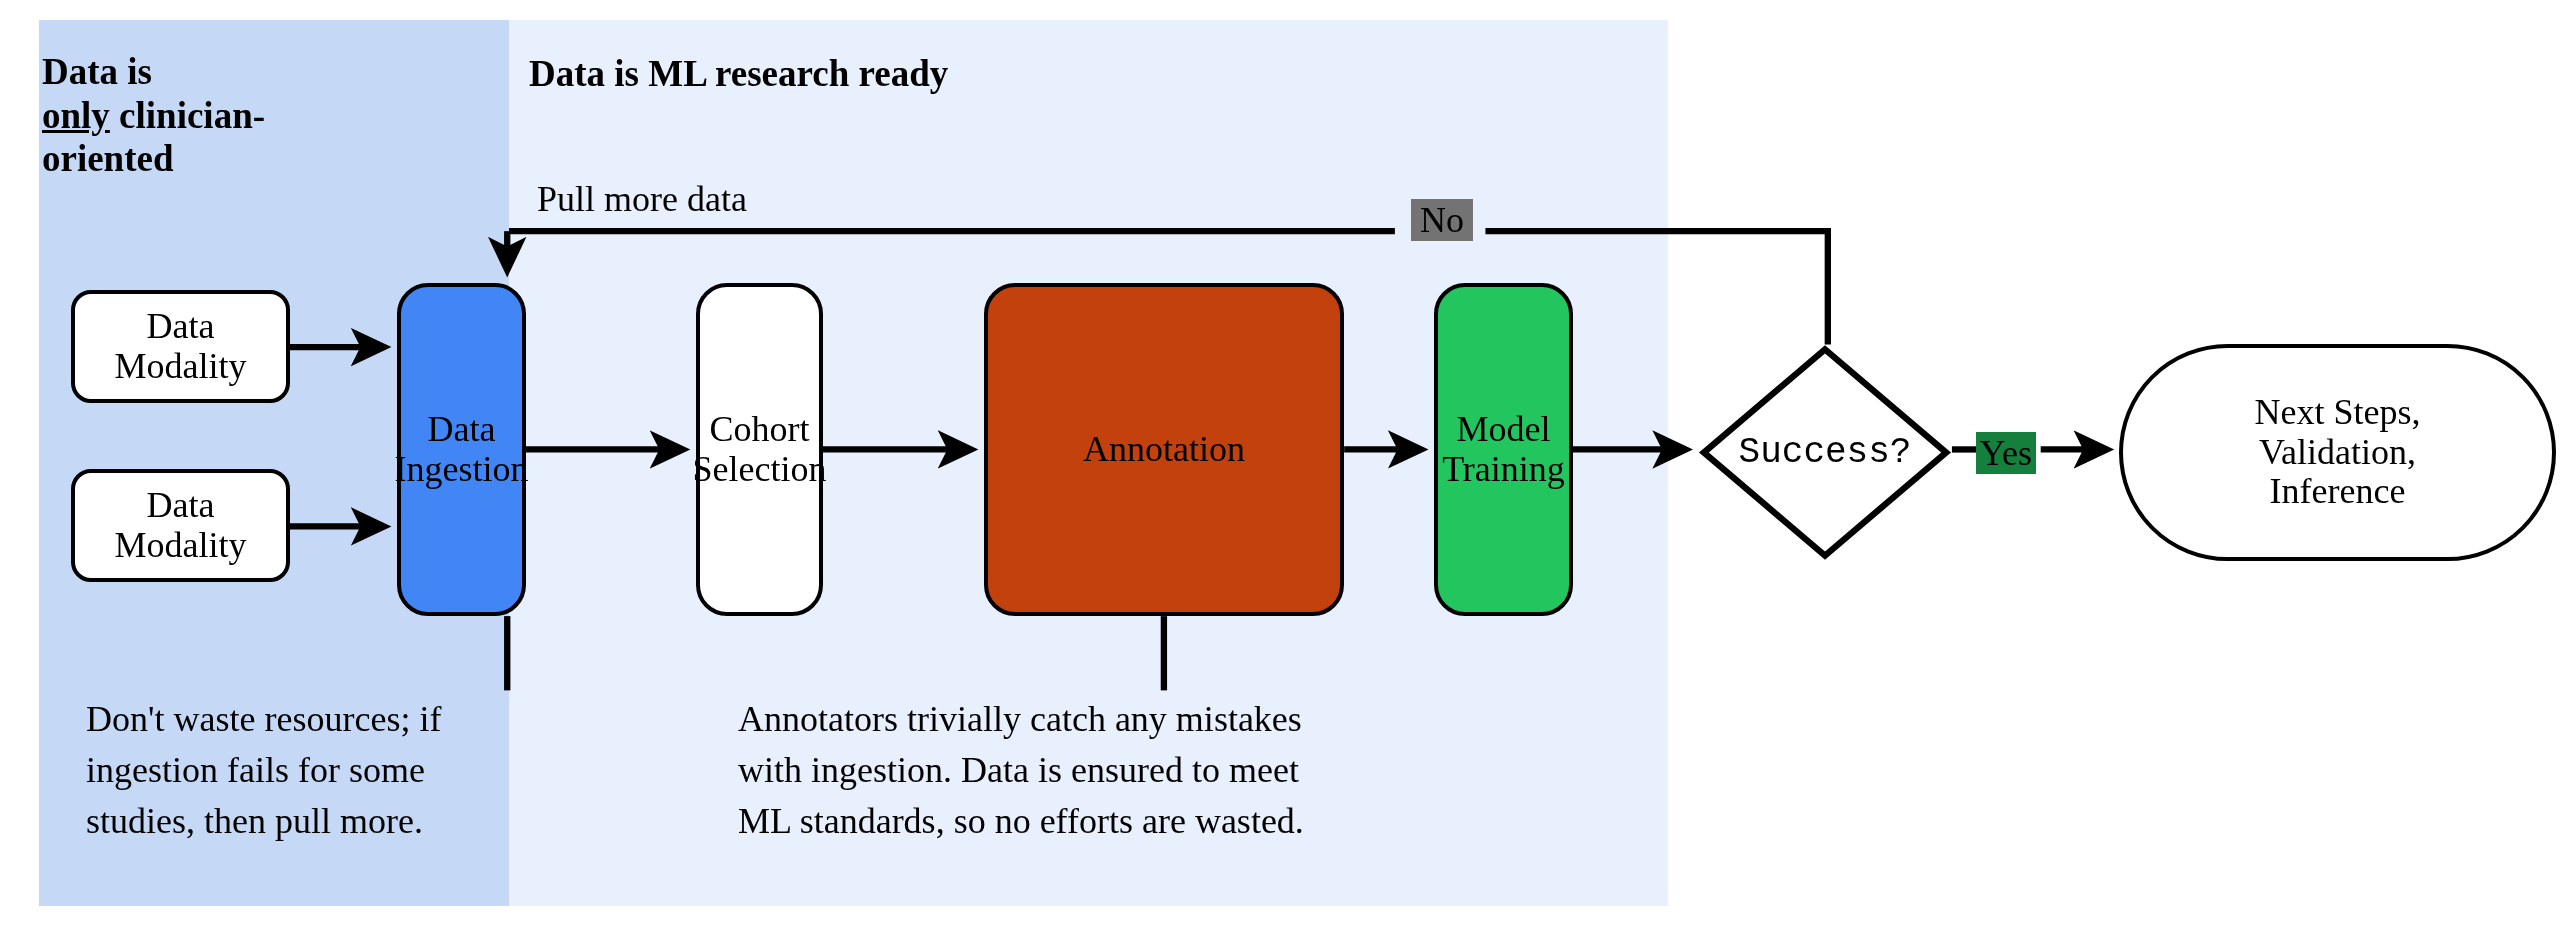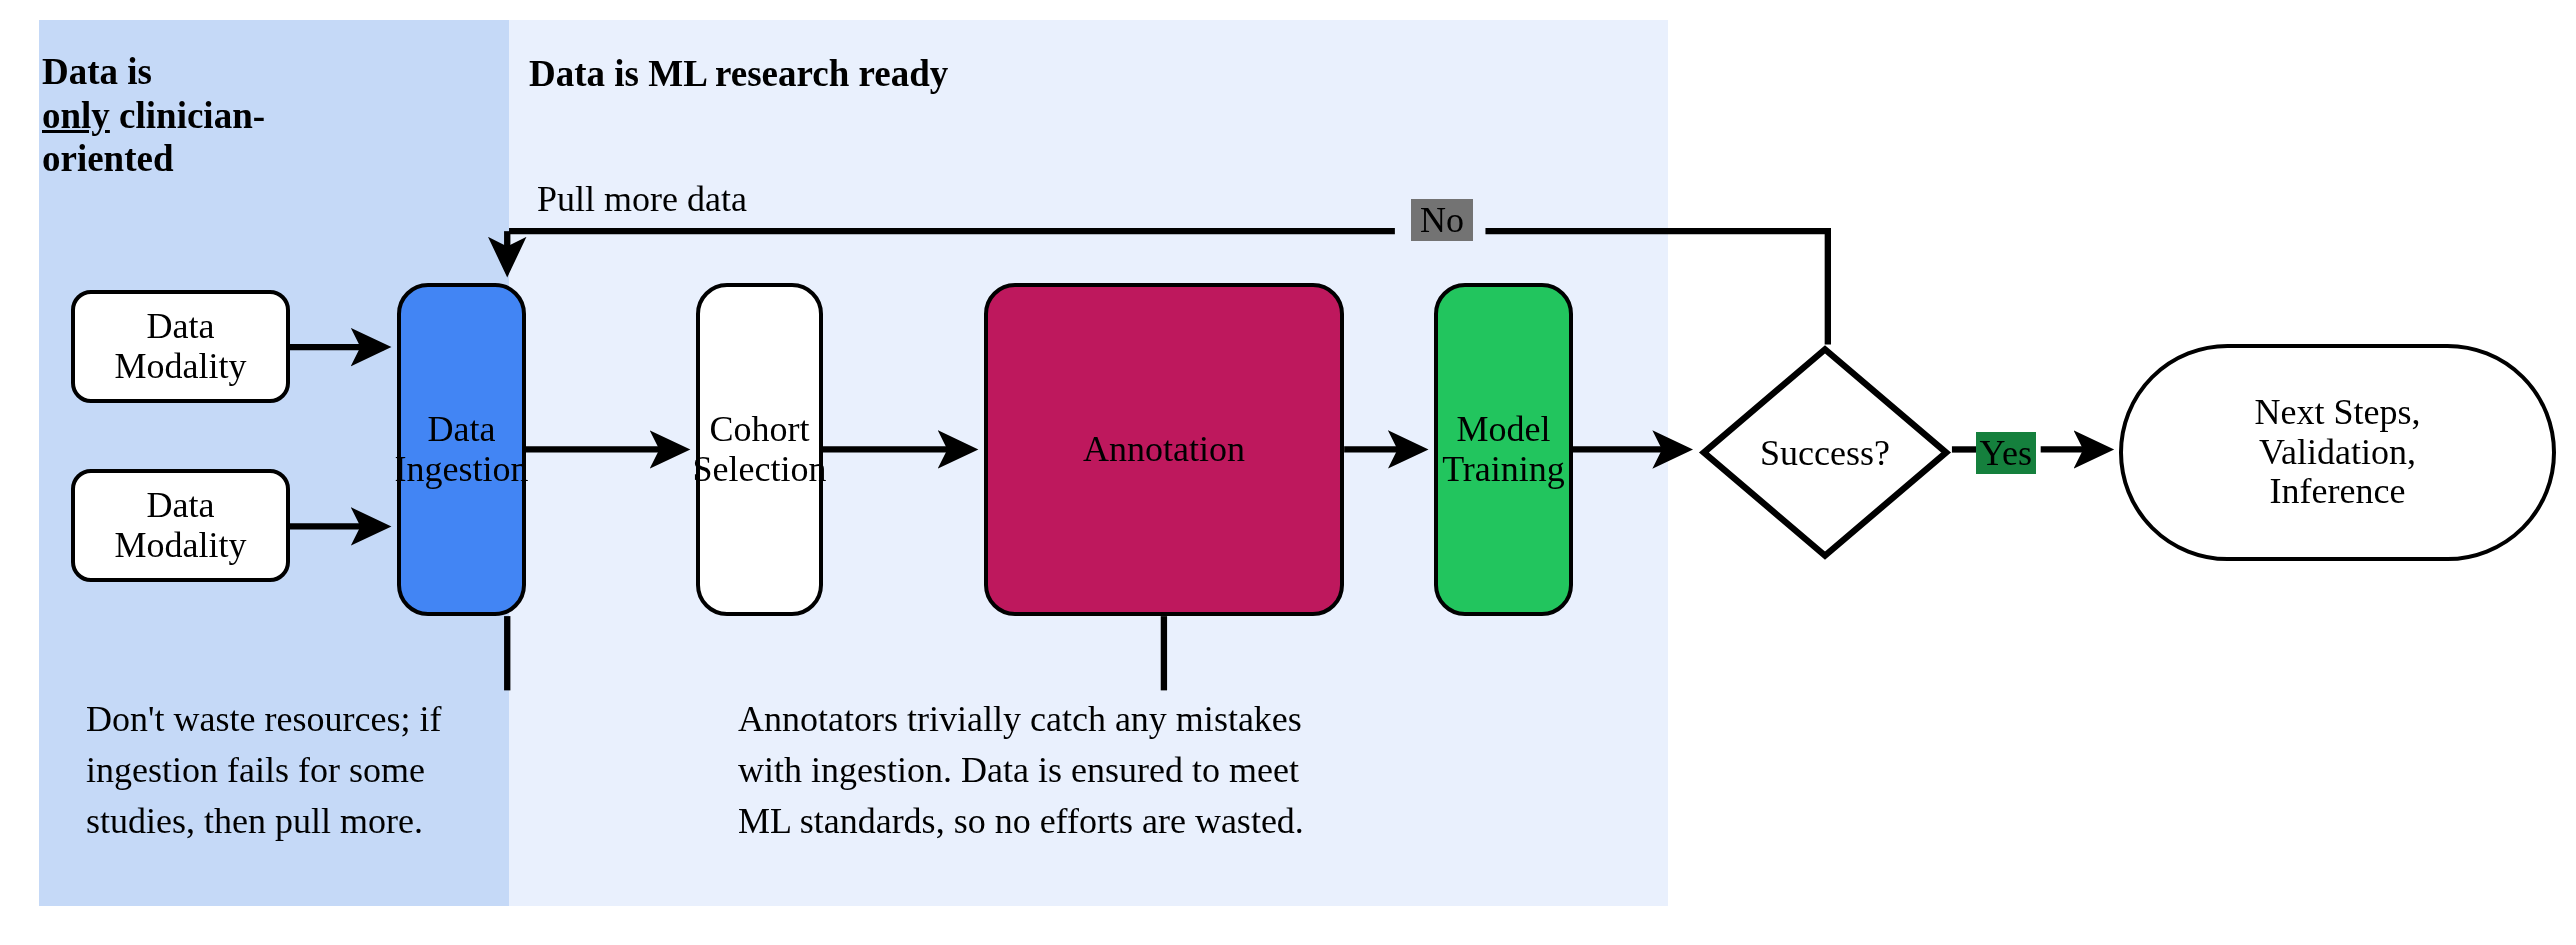--- a/index.html
+++ b/index.html
@@ -95,21 +95,21 @@
   #node-ingestion {
     left: 397px; top: 283px; width: 129px; height: 333px;
     background: #4285f4; font-size: 36px; border-radius: 31px;
   }
   #node-cohort {
     left: 696px; top: 283px; width: 127px; height: 333px;
     background: #ffffff; font-size: 36px; border-radius: 31px;
   }
   #node-annotation {
     left: 984px; top: 283px; width: 360px; height: 333px;
-    background: #be185d; font-size: 36px; border-radius: 31px;
+    background: #c2410c; font-size: 36px; border-radius: 31px;
   }
   #node-training {
     left: 1434px; top: 283px; width: 139px; height: 333px;
     background: #22c55e; font-size: 36px; border-radius: 31px;
   }
   #node-next {
     left: 2119px; top: 344px; width: 437px; height: 217px;
     background: #ffffff; font-size: 36px; border-radius: 109px;
   }
 
@@ -120,21 +120,21 @@
     top: 344px;
     width: 254px;
     height: 217px;
   }
   #node-success svg { display: block; }
   #node-success .dlabel {
     position: absolute;
     left: 0; top: 0;
     width: 254px; height: 217px;
     display: flex; align-items: center; justify-content: center;
-    font-size: 36px; color: #000;
+    font-size: 36px; color: #000; font-family: Liberation Mono, monospace;
   }
 
   
   .edge-label {
     position: absolute;
     font-size: 36px;
     color: #000000;
     background: transparent;
     white-space: nowrap;
   }

